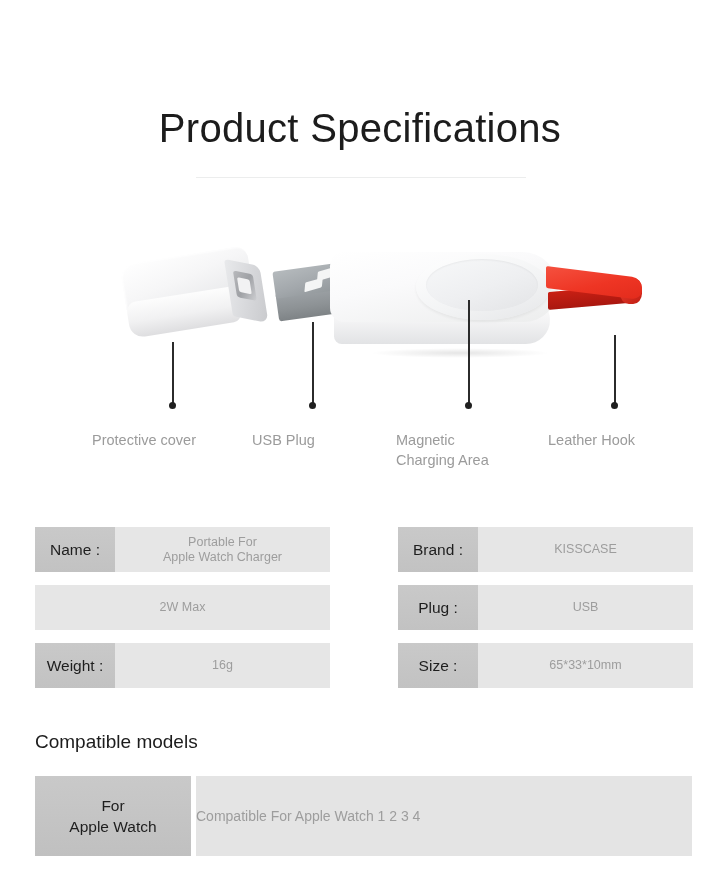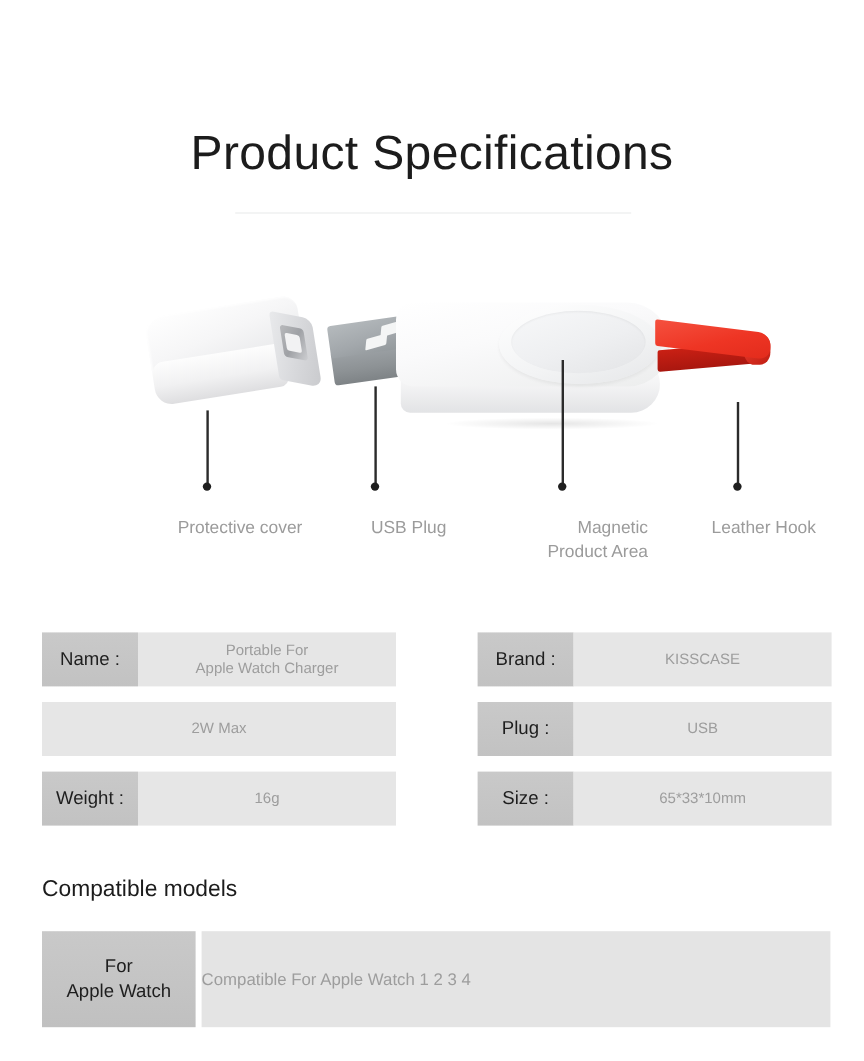--- a/index.html
+++ b/index.html
@@ -224,21 +224,21 @@
     position: absolute;
     width: 7px;
     height: 7px;
     border-radius: 50%;
     background: #1f1f1f;
   }
   .callout-label {
     position: absolute;
     font-size: 14.5px;
     color: #9b9b9b;
-    text-align: right;
+    text-align: left;
     line-height: 20px;
     white-space: pre-line;
   }
 
   
   .spec-tables {
     position: absolute;
     top: 527px;
     left: 35px;
     width: 658px;
@@ -291,21 +291,21 @@
   }
   .compat-table {
     position: absolute;
     top: 776px;
     left: 35px;
     width: 657px;
     height: 80px;
     display: flex;
   }
   .compat-label {
-    width: 128px;
+    width: 156px;
     background: linear-gradient(180deg, #c9c9c9 0%, #c0c0c0 100%);
     display: flex;
     align-items: center;
     justify-content: center;
     text-align: center;
     font-size: 15.5px;
     line-height: 21px;
     color: #1e1e1e;
     white-space: pre-line;
   }
@@ -367,21 +367,21 @@
   <div class="callout-line" style="left:468px; top:70px; height:104px;"></div>
   <div class="callout-dot" style="left:465px; top:172px;"></div>
 
   <div class="callout-line" style="left:614px; top:105px; height:69px;"></div>
   <div class="callout-dot" style="left:611px; top:172px;"></div>
 </div>
 
 <div class="callout-label" style="left:92px; top:430px; width:160px;">Protective cover</div>
 <div class="callout-label" style="left:252px; top:430px; width:120px;">USB Plug</div>
 <div class="callout-label" style="left:396px; top:430px; width:144px;">Magnetic
-Product Area</div>
+Charging Area</div>
 <div class="callout-label" style="left:548px; top:430px; width:132px;">Leather Hook</div>
 
 <div class="spec-tables">
 
   <div class="spec-col">
     <div class="spec-row">
       <div class="spec-label">Name :</div>
       <div class="spec-value">Portable For
 Apple Watch Charger</div>
     </div>

